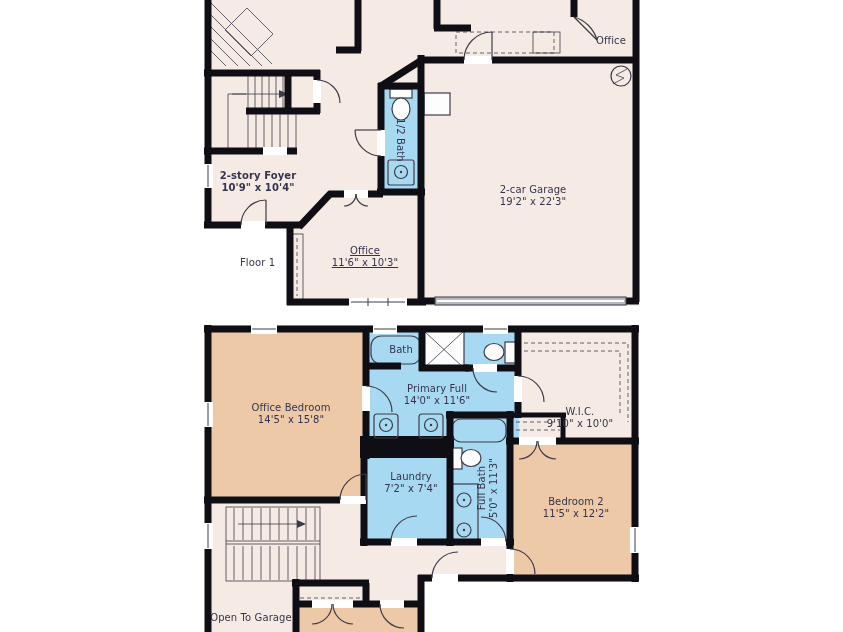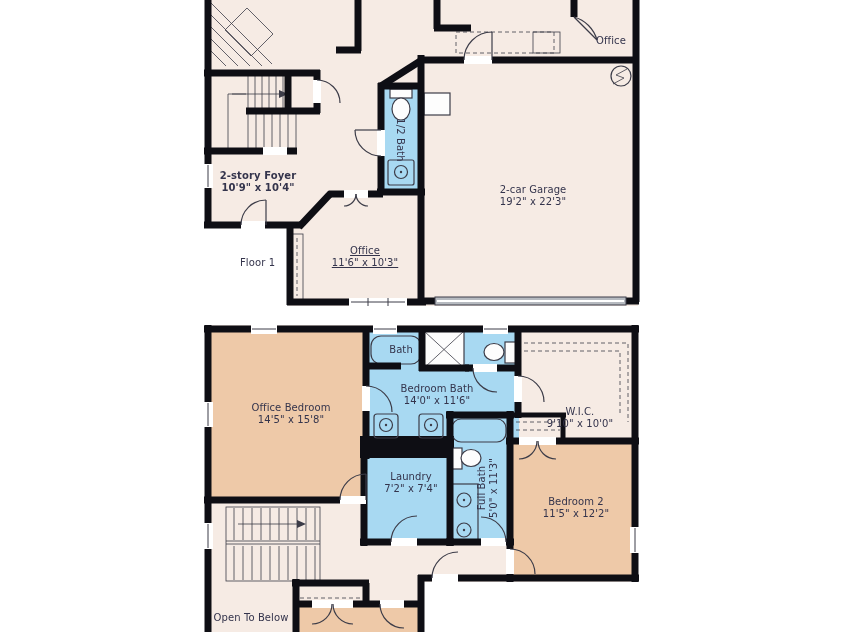--- a/index.html
+++ b/index.html
@@ -367,35 +367,35 @@
   </div>
 
   <div class="lbl" style="left:291px;top:402px;">
     <span class="nm">Office Bedroom</span>
     <span class="dims">14'5" x 15'8"</span>
   </div>
   <div class="lbl" style="left:401px;top:344px;">
     <span class="nm">Bath</span>
   </div>
   <div class="lbl" style="left:437px;top:383px;">
-    <span class="nm">Bedroom Bath</span>
+    <span class="nm">Primary Full</span>
     <span class="dims">14'0" x 11'6"</span>
   </div>
   <div class="lbl" style="left:580px;top:366px;margin-top:40px;">
     <span class="nm">W.I.C.</span>
     <span class="dims">9'10" x 10'0"</span>
   </div>
   <div class="lbl" style="left:411px;top:471px;">
     <span class="nm">Laundry</span>
     <span class="dims">7'2" x 7'4"</span>
   </div>
   <div class="lbl rot270" style="left:488px;top:488px;">
     <span class="nm">Full Bath</span>
     <span class="dims">5'0" x 11'3"</span>
   </div>
   <div class="lbl" style="left:576px;top:496px;">
     <span class="nm">Bedroom 2</span>
     <span class="dims">11'5" x 12'2"</span>
   </div>
   <div class="lbl" style="left:251px;top:612px;">
-    <span class="nm">Open To Below</span>
+    <span class="nm">Open To Garage</span>
   </div>
 </div>
 
 </body></html>

